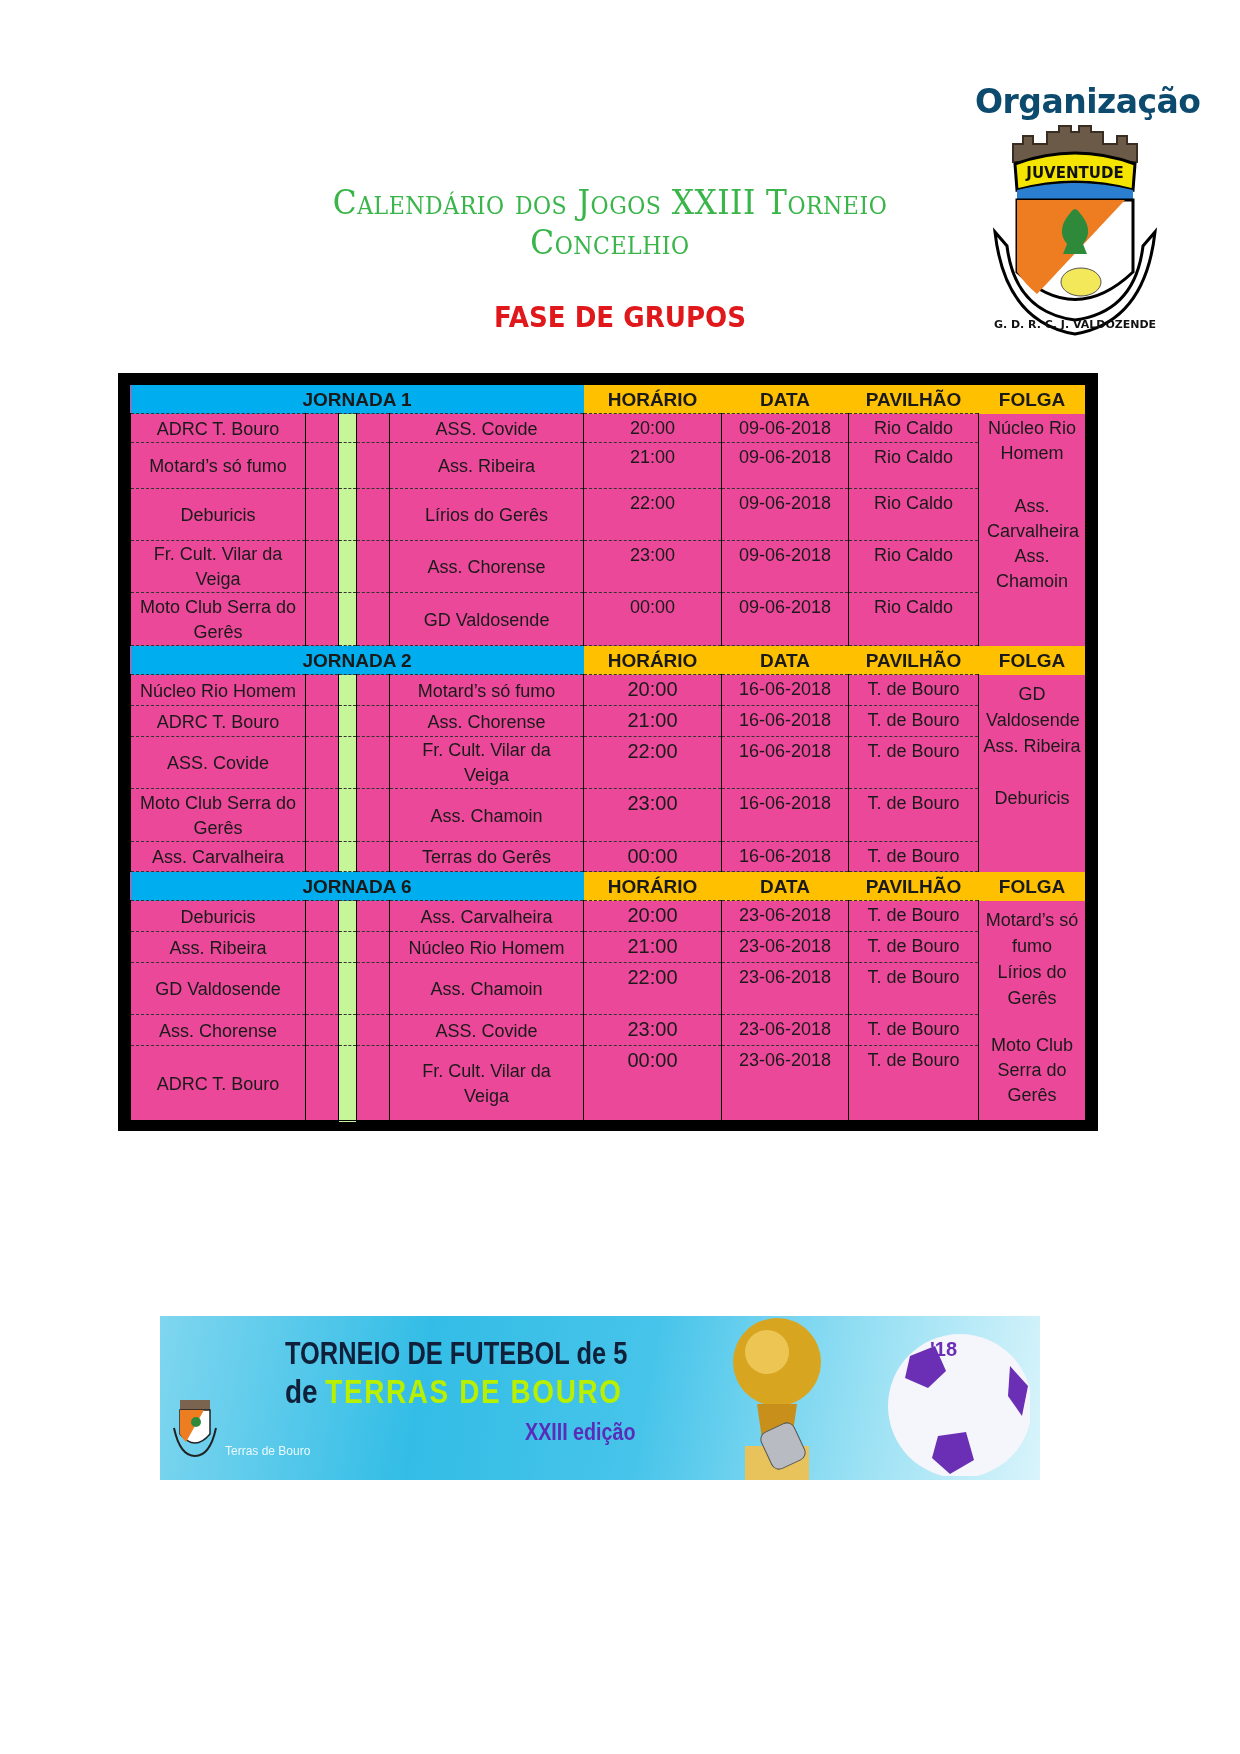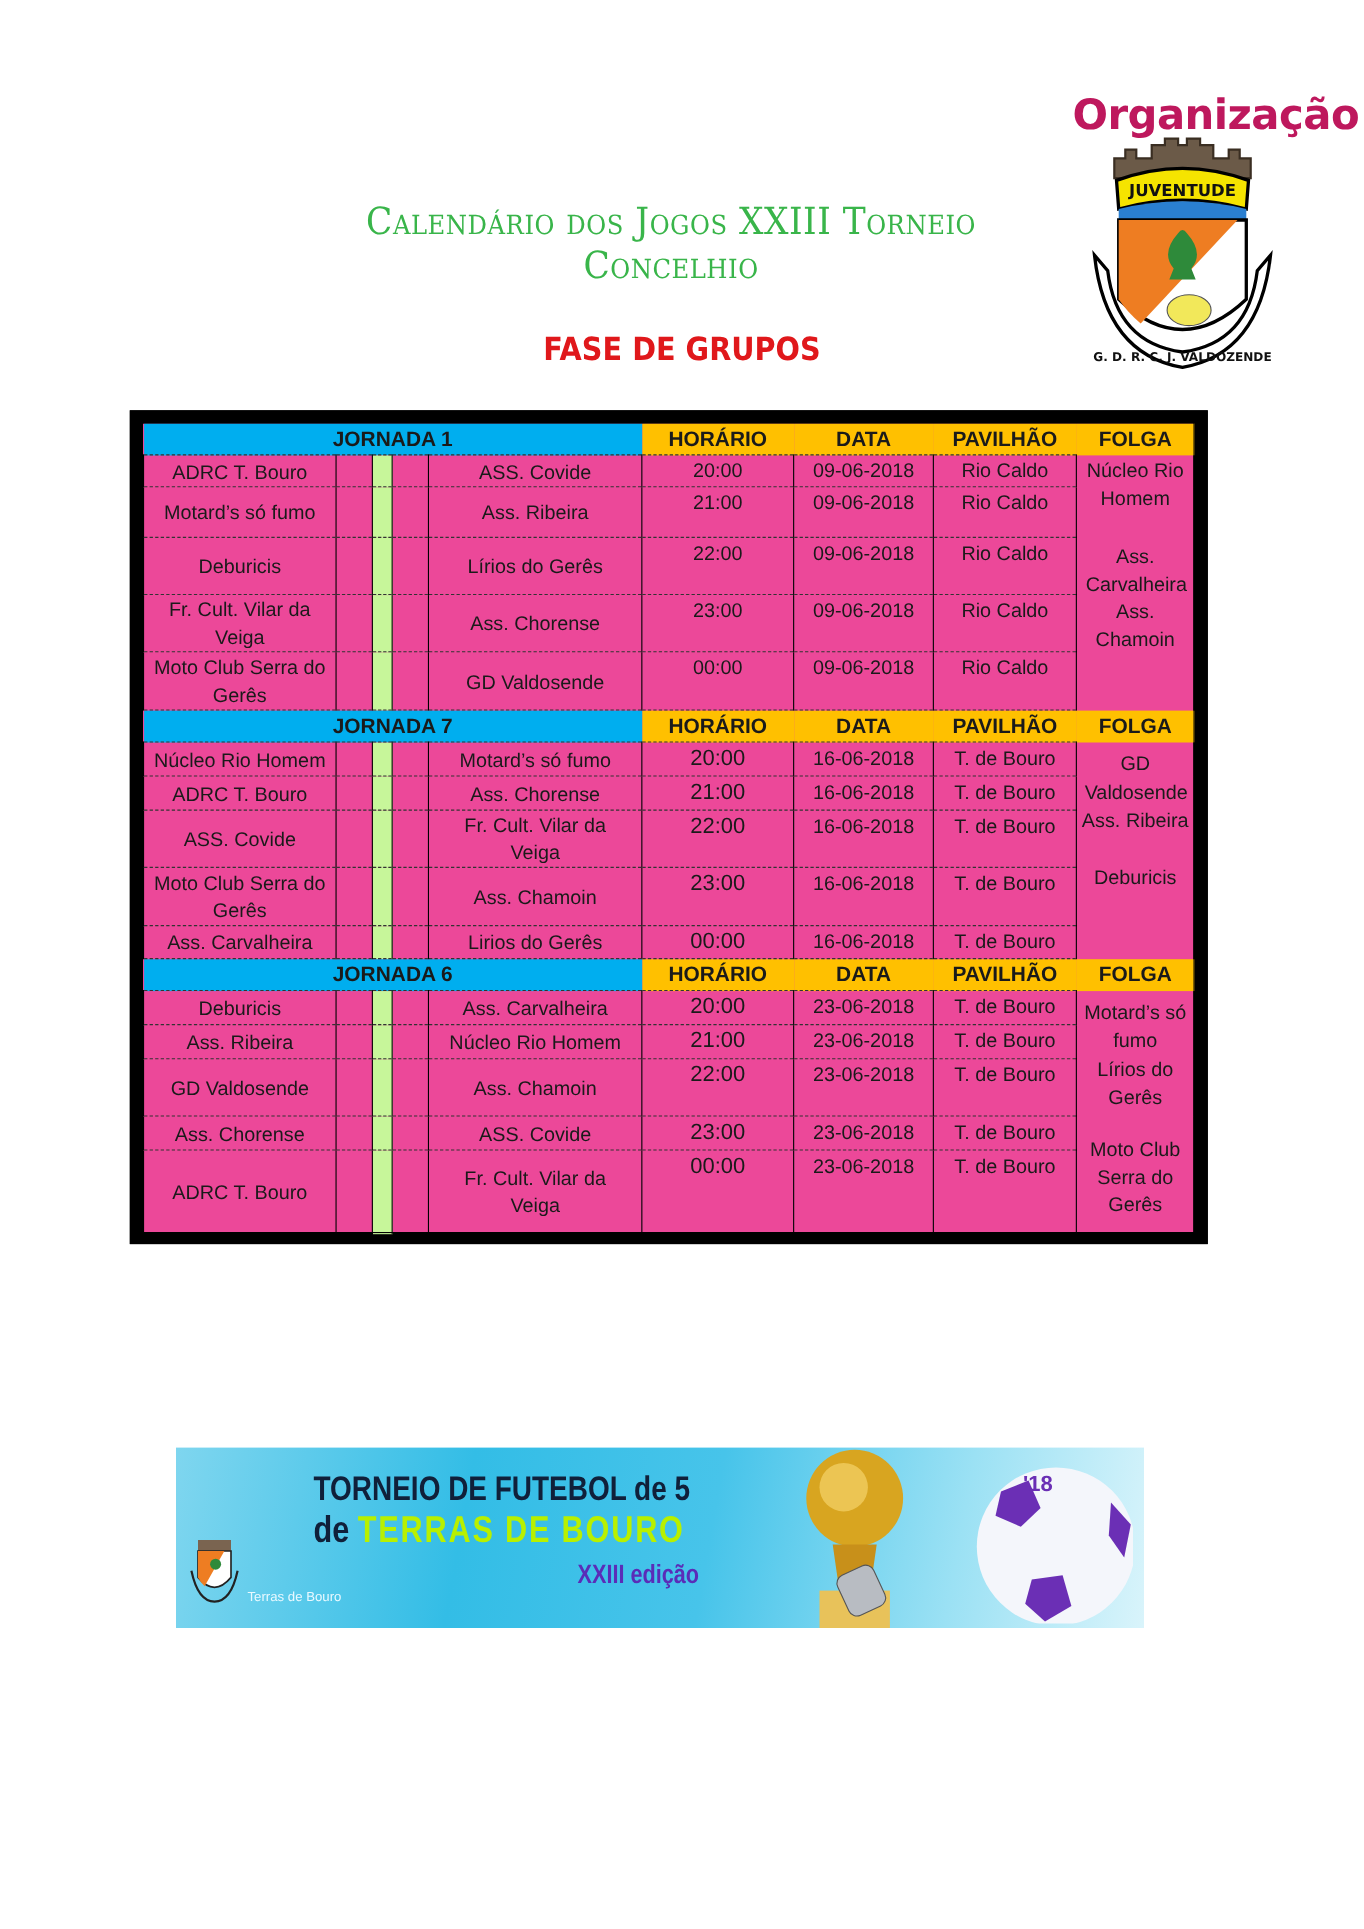--- a/index.html
+++ b/index.html
@@ -1,19 +1,19 @@
 <!DOCTYPE html>
 <html><head>
 <meta charset="utf-8">
 <style>
   html, body { margin:0; padding:0; background:#ffffff; }
   body { width:1240px; height:1754px; position:relative; overflow:hidden;
          font-family:"Liberation Sans", "DejaVu Sans", sans-serif; color:#111; }
-  .org-label { position:absolute; left:975px; top:82px; font-size:38px; font-weight:bold;
-               font-family:"DejaVu Sans", sans-serif; letter-spacing:-0.5px; color:#be185d; }
+  .org-label { position:absolute; left:975px; top:82px; font-size:33px; font-weight:bold;
+               font-family:"DejaVu Sans", sans-serif; letter-spacing:-0.5px; color:#0c4a6e; }
   .crest { position:absolute; left:975px; top:122px; width:200px; height:218px; }
   .title { position:absolute; left:230px; width:760px; top:182px; text-align:center;
            font-family:"DejaVu Serif", serif; color:#39b54a; font-size:34px; line-height:40px;
            font-variant:small-caps; letter-spacing:0.5px; transform:scaleX(0.92); transform-origin:center top; }
   .subtitle { position:absolute; left:380px; width:480px; top:300px; text-align:center;
               color:#e0181b; font-size:29px; font-weight:bold; font-family:"DejaVu Sans", sans-serif;
               transform:scaleX(0.9); }
   .frame { position:absolute; left:118px; top:373px; width:980px; height:758px;
            border:3px solid #000; box-sizing:border-box; background:#000; padding:0; }
   .frame-inner { position:absolute; left:9px; top:9px; right:10px; bottom:8px; background:#ec4899;
@@ -144,21 +144,21 @@
       <td></td>
             <td class="green"></td>
             <td></td>
       <td class="mid">GD Valdosende</td>
       <td>00:00</td>
       <td>09-06-2018</td>
       <td>Rio Caldo</td>
     </tr>
 
     <tr class="hdr">
-      <td colspan="5" class="hdr-blue">JORNADA 7</td>
+      <td colspan="5" class="hdr-blue">JORNADA 2</td>
       <td class="hdr-gold">HORÁRIO</td>
       <td class="hdr-gold">DATA</td>
       <td class="hdr-gold">PAVILHÃO</td>
       <td class="hdr-gold">FOLGA</td>
     </tr>
     <tr style="height:31px">
       <td class="mid">Núcleo Rio Homem</td>
       <td></td>
             <td class="green"></td>
             <td></td>
@@ -202,21 +202,21 @@
       <td class="mid">Ass. Chamoin</td>
       <td style="font-size:20px">23:00</td>
       <td>16-06-2018</td>
       <td>T. de Bouro</td>
     </tr>
     <tr style="height:30px">
       <td class="mid">Ass. Carvalheira</td>
       <td></td>
             <td class="green"></td>
             <td></td>
-      <td class="mid">Lirios do Gerês</td>
+      <td class="mid">Terras do Gerês</td>
       <td style="font-size:20px">00:00</td>
       <td>16-06-2018</td>
       <td>T. de Bouro</td>
     </tr>
 
     <tr class="hdr">
       <td colspan="5" class="hdr-blue">JORNADA 6</td>
       <td class="hdr-gold">HORÁRIO</td>
       <td class="hdr-gold">DATA</td>
       <td class="hdr-gold">PAVILHÃO</td>

